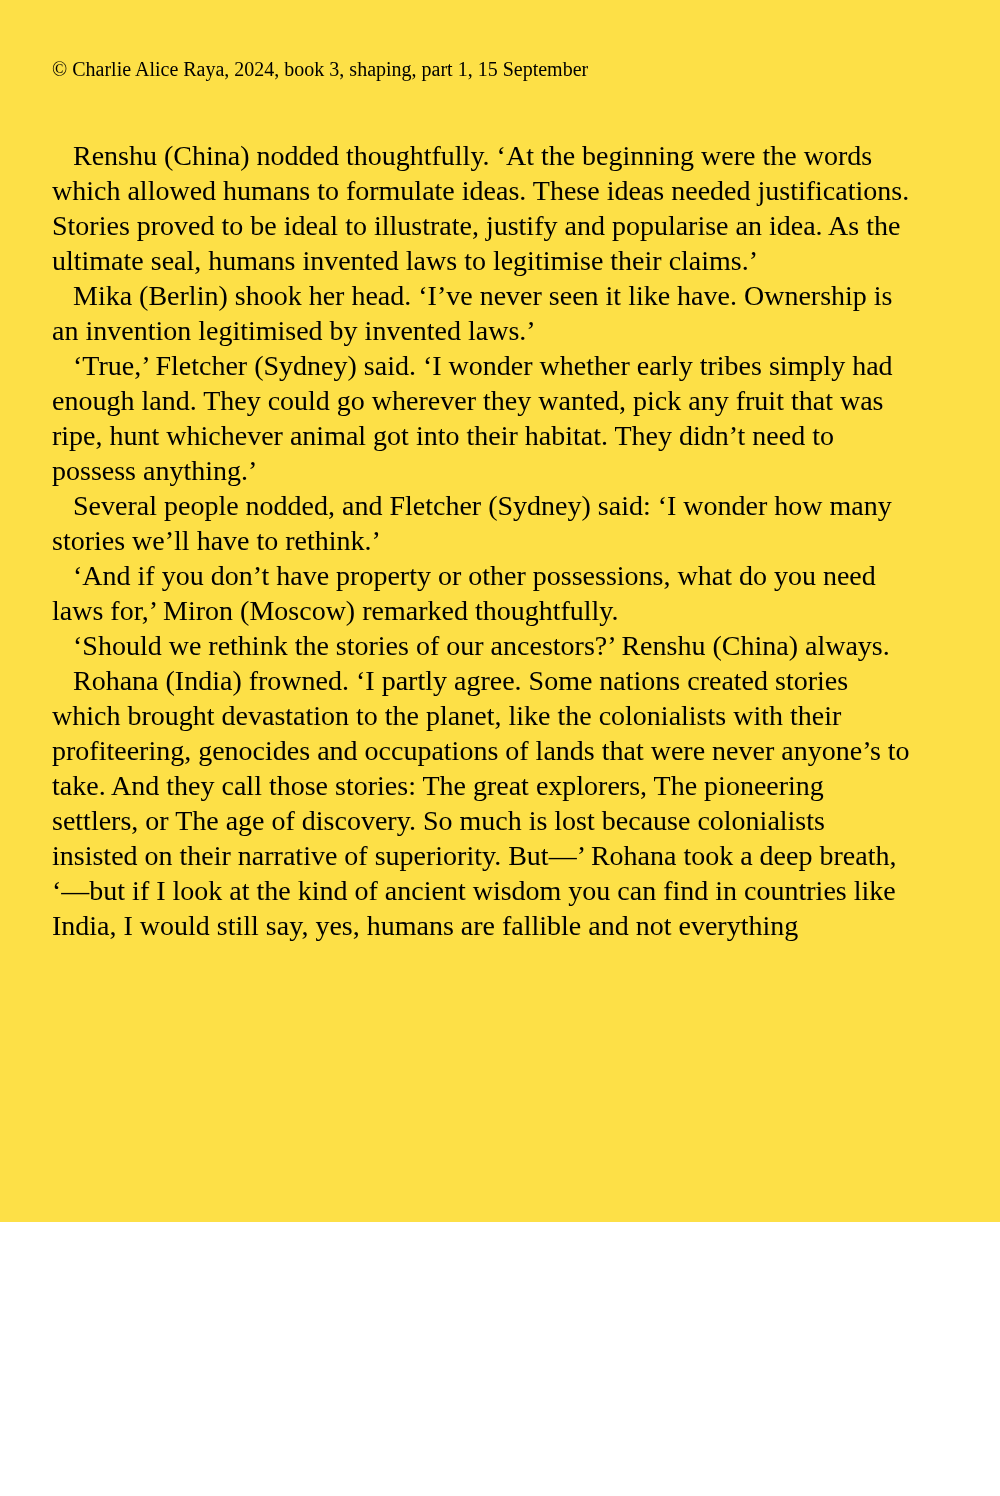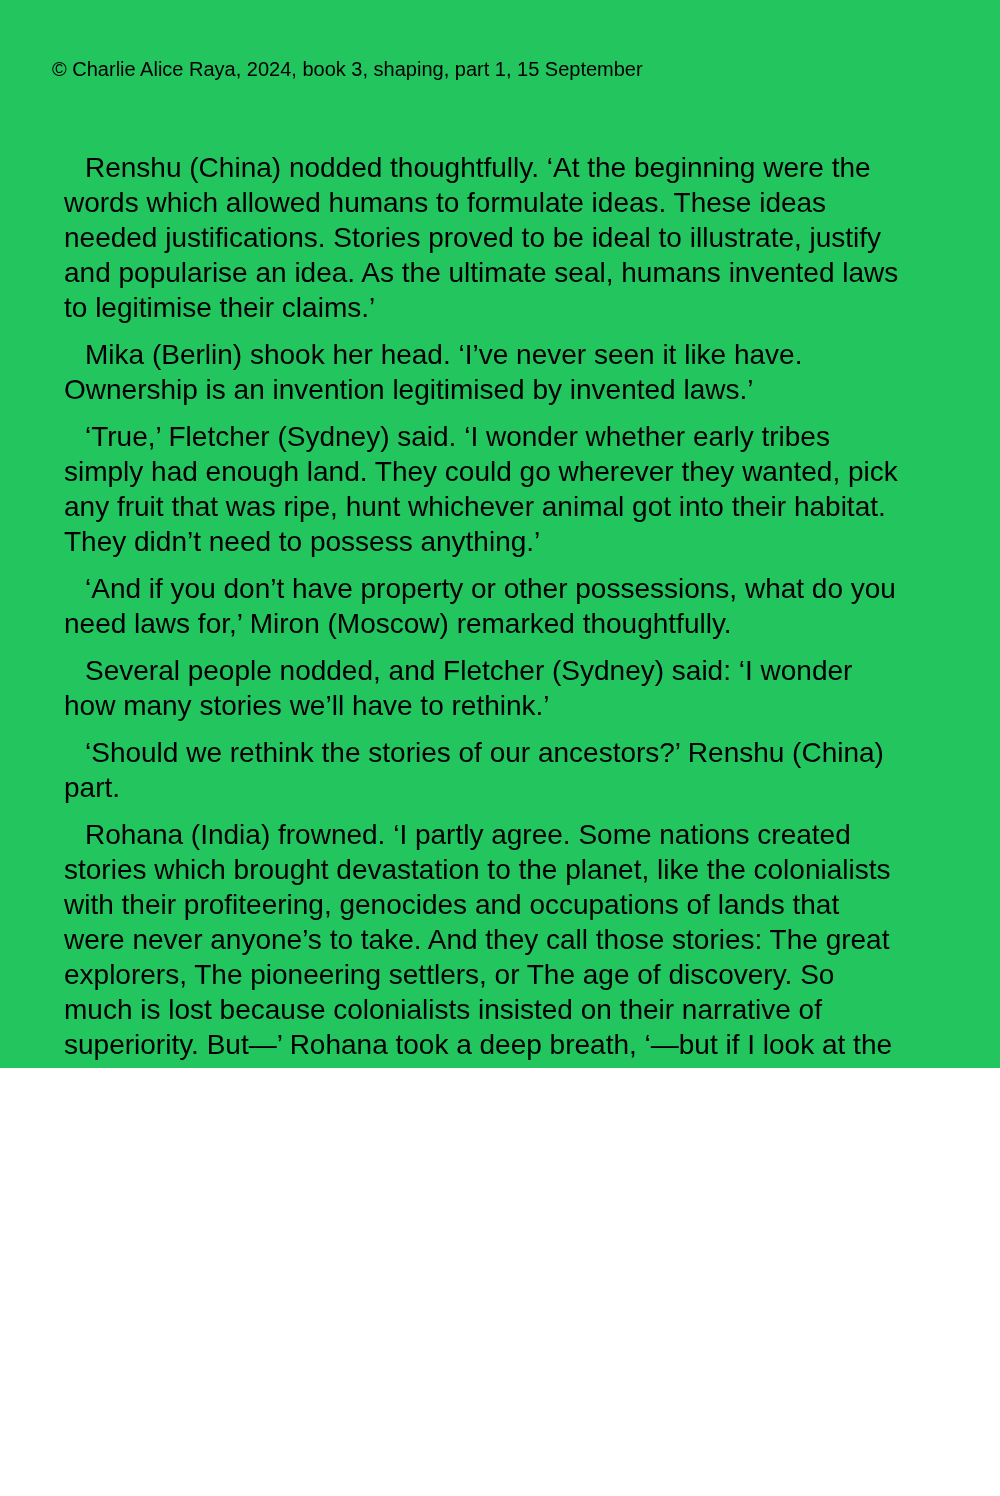--- a/index.html
+++ b/index.html
@@ -3,24 +3,24 @@
 <meta charset="utf-8">
 <style>
   html, body {
     margin: 0;
     padding: 0;
     background: #ffffff;
   }
   .page {
     position: relative;
     width: 1000px;
-    height: 1068px;
-    background: #22c55e;
+    height: 1222px;
+    background: #fde047;
     color: #000000;
-    font-family: Liberation Sans, sans-serif;
+    font-family: Liberation Serif, serif;
     overflow: hidden;
   }
   .copyright-header {
     position: absolute;
     left: 52px;
     top: 57px;
     font-size: 20px;
     line-height: 24px;
     white-space: nowrap;
     color: #000000;
@@ -29,21 +29,21 @@
     position: absolute;
     left: 52px;
     top: 138px;
     width: 860px;
     font-size: 28px;
     line-height: 35px;
     color: #000000;
     text-align: left;
   }
   .body-text p {
-    margin: 12px;
+    margin: 0;
     padding: 0;
     text-indent: 21px;
   }
   .footer-bar {
     position: absolute;
     left: 49px;
     top: 1431px;
     width: 881px;
     height: 30px;
     display: flex;
@@ -71,23 +71,23 @@
 <body>
 
 <div class="page">
 
   <div class="copyright-header">© Charlie Alice Raya, 2024, book 3, shaping, part 1, 15 September</div>
 
   <div class="body-text">
     <p>Renshu (China) nodded thoughtfully. ‘At the beginning were the words which allowed humans to formulate ideas. These ideas needed justifications. Stories proved to be ideal to illustrate, justify and popularise an idea. As the ultimate seal, humans invented laws to legitimise their claims.’</p>
     <p>Mika (Berlin) shook her head. ‘I’ve never seen it like have. Ownership is an invention legitimised by invented laws.’</p>
     <p>‘True,’ Fletcher (Sydney) said. ‘I wonder whether early tribes simply had enough land. They could go wherever they wanted, pick any fruit that was ripe, hunt whichever animal got into their habitat. They didn’t need to possess anything.’</p>
+    <p>Several people nodded, and Fletcher (Sydney) said: ‘I wonder how many stories we’ll have to rethink.’</p>
     <p>‘And if you don’t have property or other possessions, what do you need laws for,’ Miron (Moscow) remarked thoughtfully.</p>
-    <p>Several people nodded, and Fletcher (Sydney) said: ‘I wonder how many stories we’ll have to rethink.’</p>
-    <p>‘Should we rethink the stories of our ancestors?’ Renshu (China) part.</p>
+    <p>‘Should we rethink the stories of our ancestors?’ Renshu (China) always.</p>
     <p>Rohana (India) frowned. ‘I partly agree. Some nations created stories which brought devastation to the planet, like the colonialists with their profiteering, genocides and occupations of lands that were never anyone’s to take. And they call those stories: The great explorers, The pioneering settlers, or The age of discovery. So much is lost because colonialists insisted on their narrative of superiority. But—’ Rohana took a deep breath, ‘—but if I look at the kind of ancient wisdom you can find in countries like India, I would still say, yes, humans are fallible and not everything</p>
   </div>
 
   <div class="footer-bar">
     <div class="footer-cell divided"></div>
     <div class="footer-cell divided"></div>
     <div class="footer-cell page-indicator-cell">
       <span>3/4</span>
     </div>
   </div>

